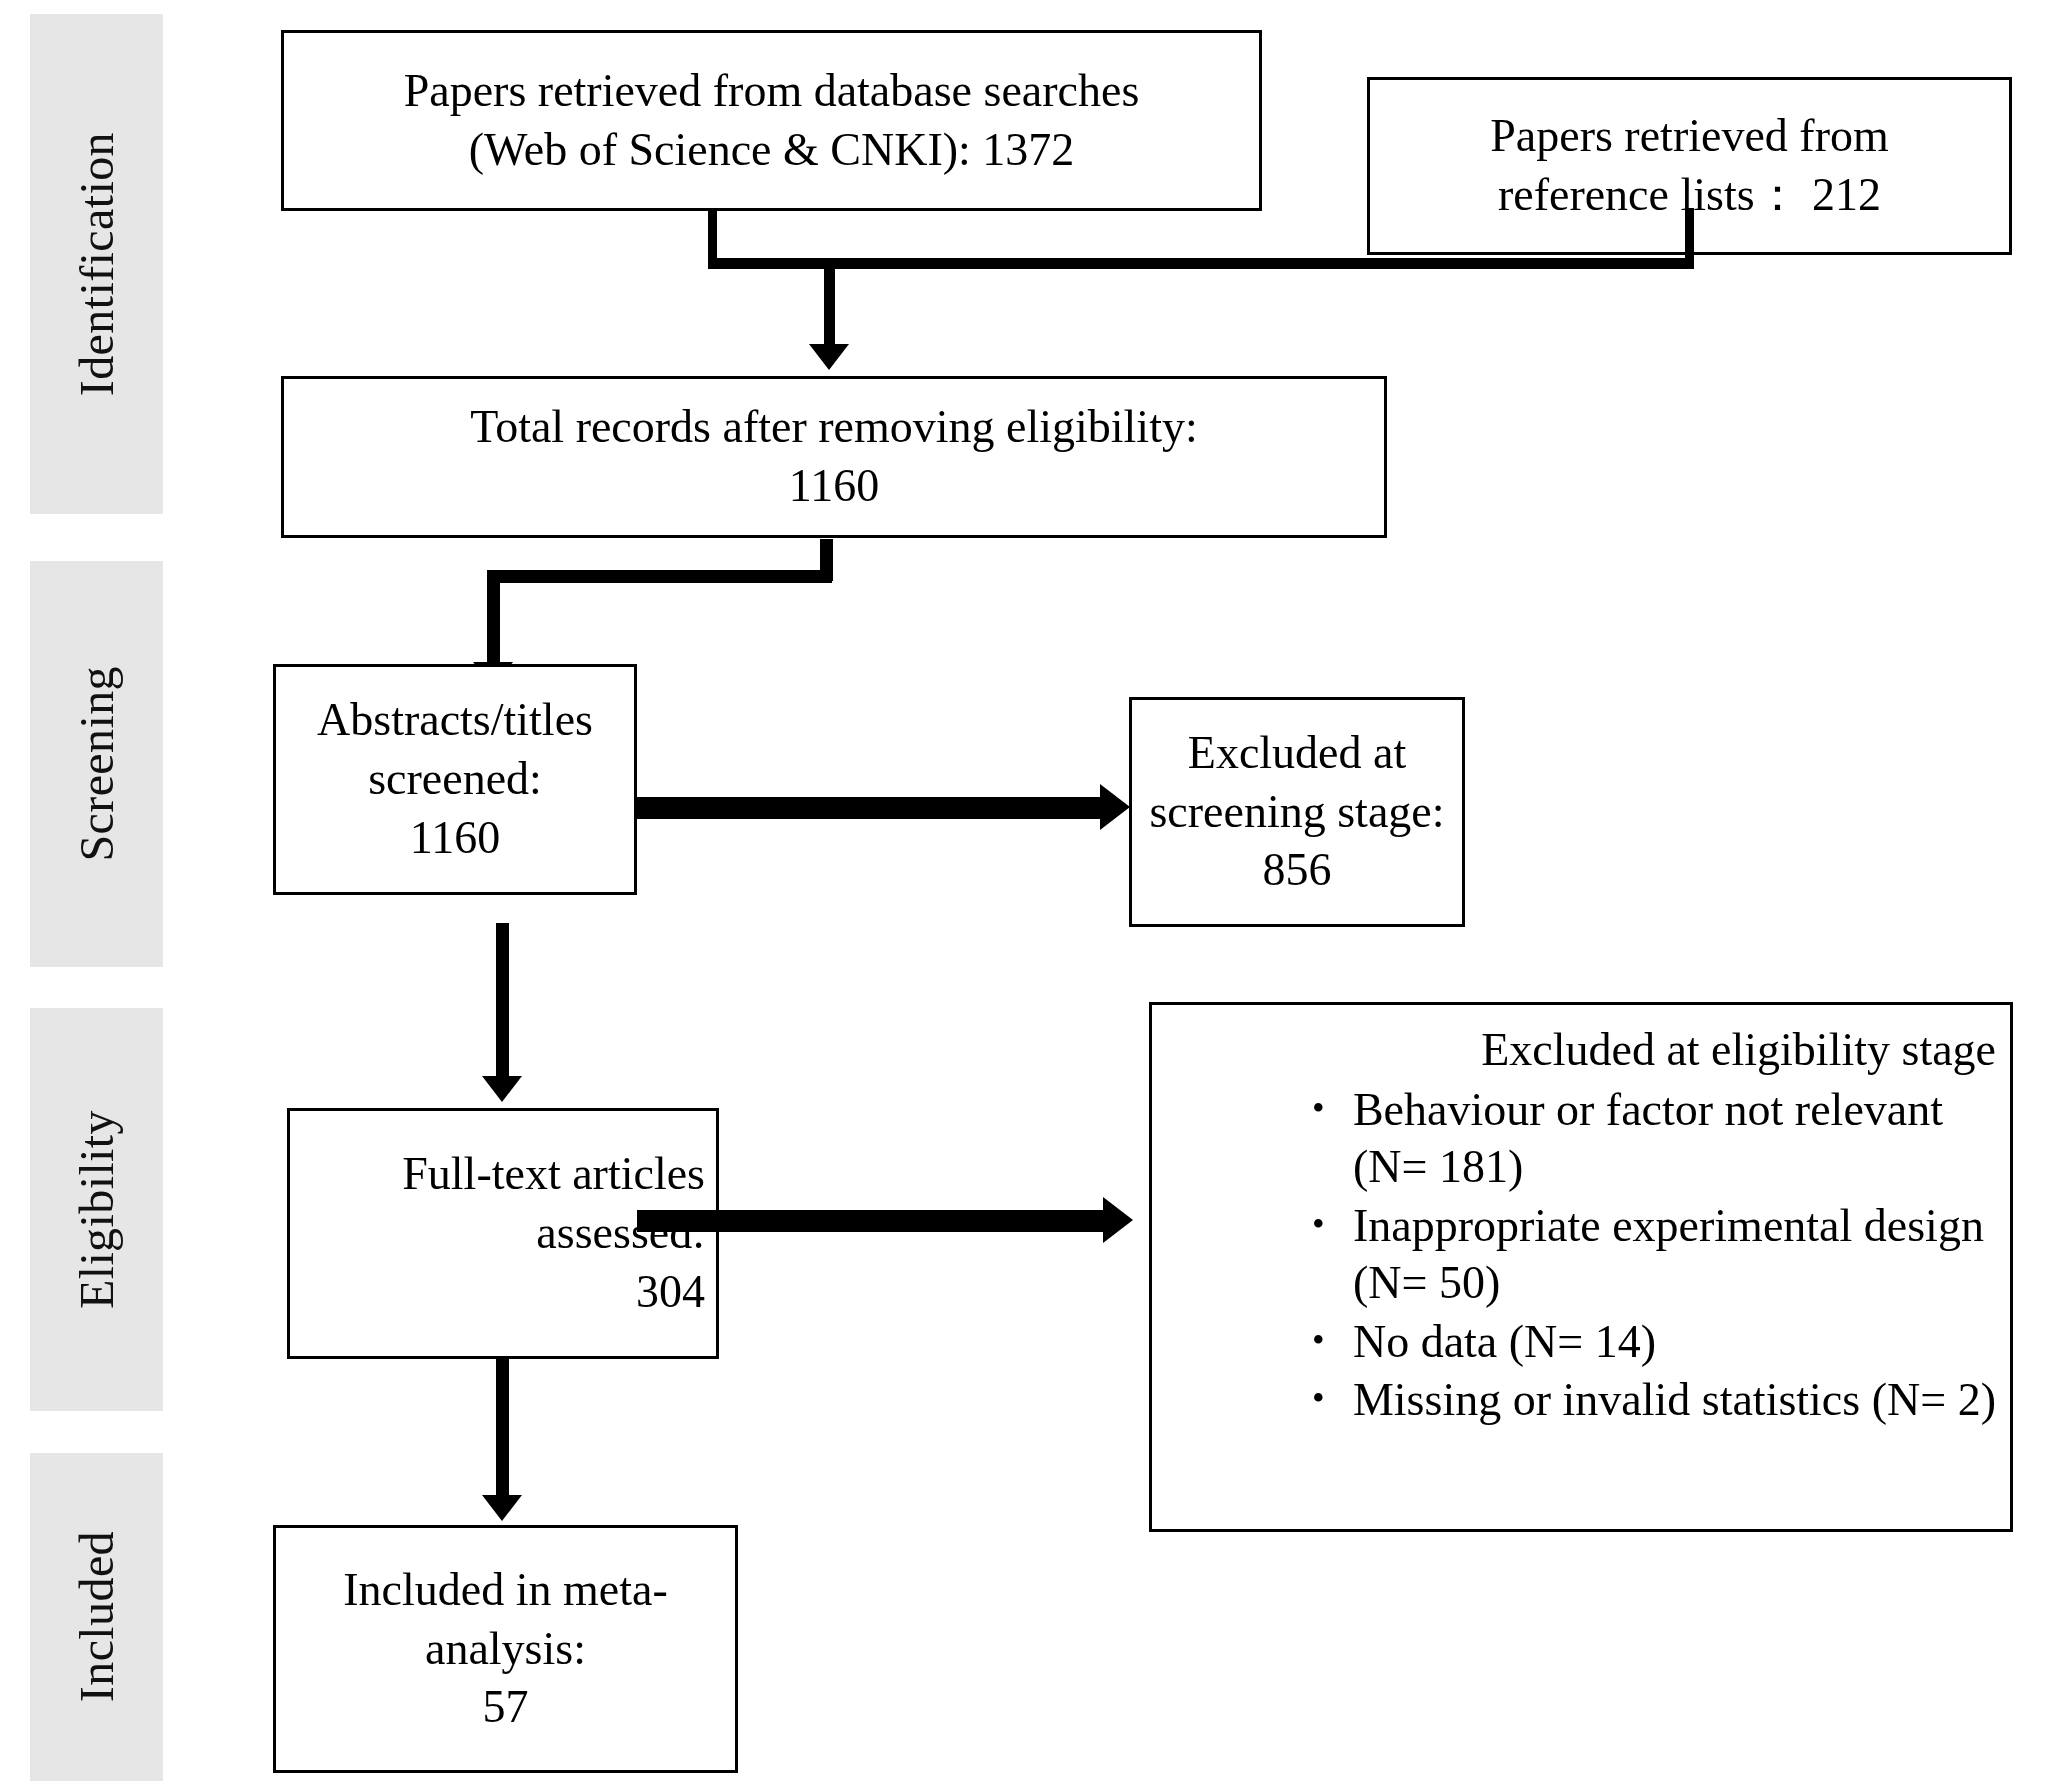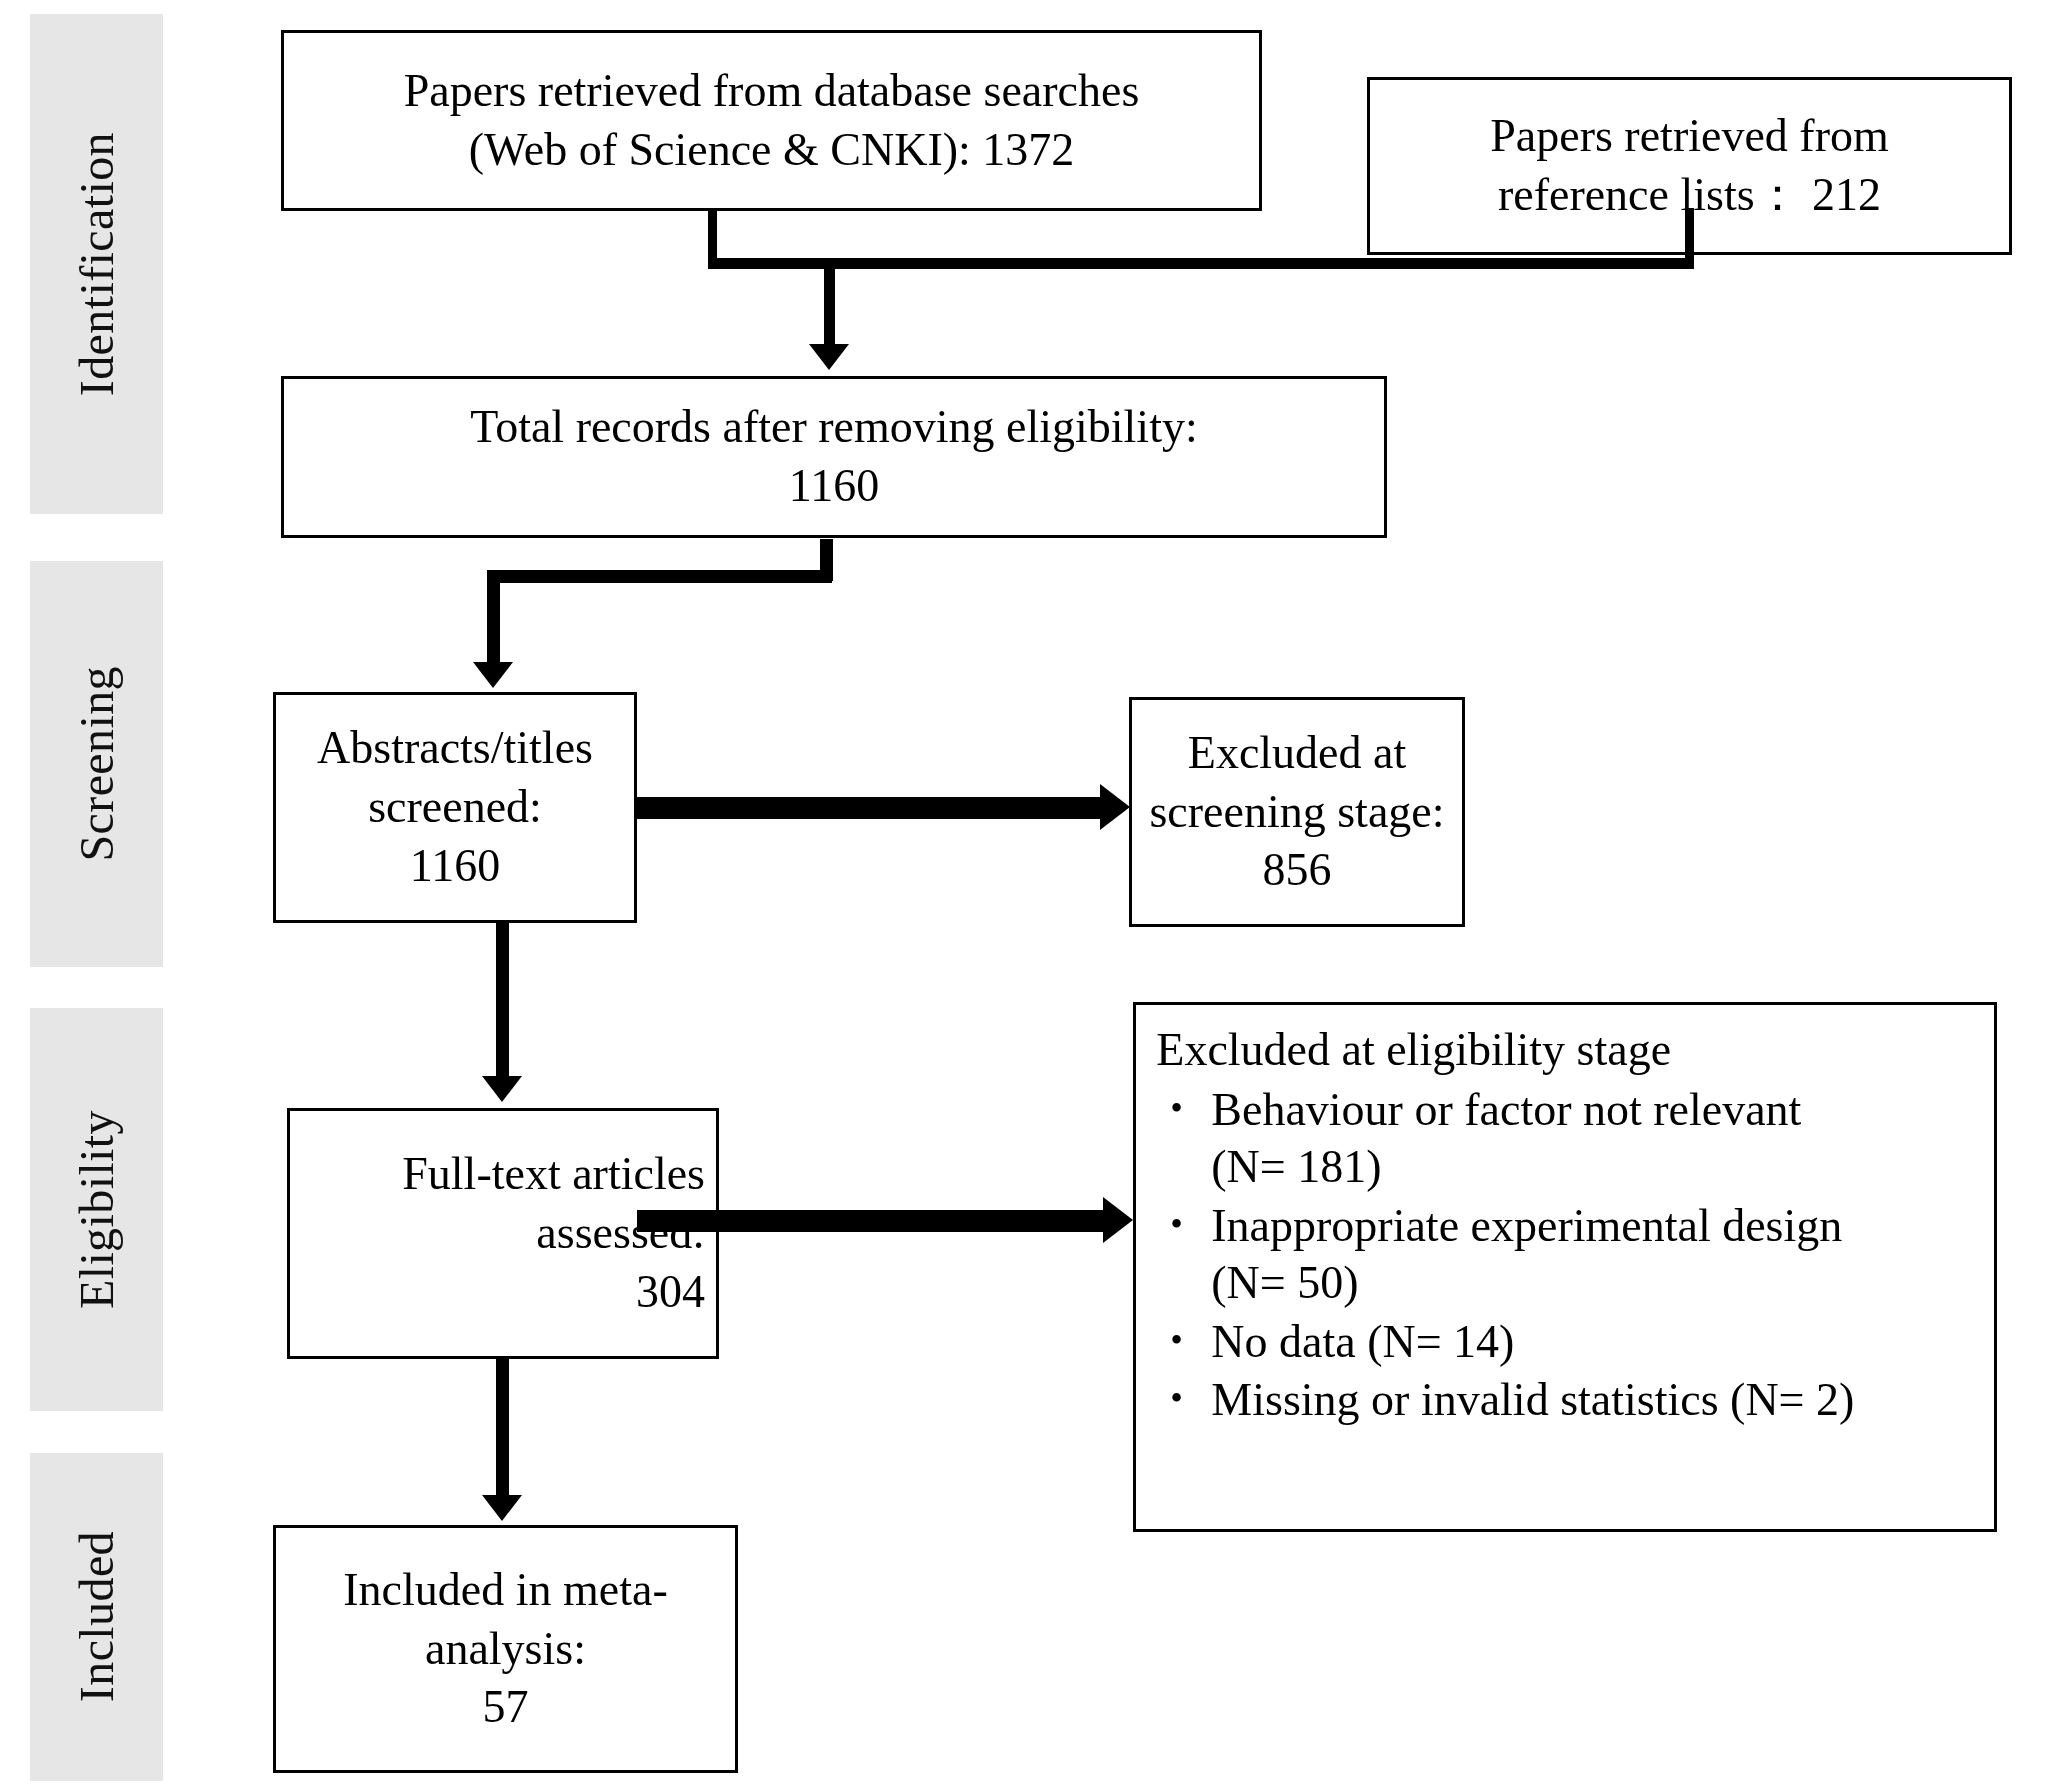--- a/index.html
+++ b/index.html
@@ -48,24 +48,25 @@
     justify-content: center;
     text-align: center;
     font-size: 46px;
     line-height: 1.28;
     padding: 14px 11px;
   }
   .flow-box .line { display: block; white-space: nowrap; }
 
   
   .flow-box.reasons {
-    align-items: flex-start;
+    align-items: flex-end;
     justify-content: flex-start;
     text-align: left;
     padding: 17px 14px 14px 20.3px;
+    margin-left: 16px;
   }
   .reasons .heading {
     display: block;
     font-size: 46px;
     line-height: 1.22;
     margin-bottom: 3.1px;
     white-space: nowrap;
   }
   .reasons ul {
     margin: 0;
@@ -148,21 +149,21 @@
   <div class="flow-box" style="left:281px; top:376px; width:1106px; height:162px;">
     <span class="line">Total records after removing eligibility:</span>
     <span class="line">1160</span>
   </div>
 
   <div class="seg" style="left:820px; top:539px; width:12.5px; height:42px;"></div>
   <div class="seg" style="left:487px; top:570px; width:345px; height:12.5px;"></div>
   <div class="seg" style="left:487px; top:570px; width:12.5px; height:95px;"></div>
   <div class="arrow-down" style="left:473px; top:662px;"></div>
 
-  <div class="flow-box" style="left:273px; top:692px; width:364px; height:231px;">
+  <div class="flow-box" style="left:273px; top:664px; width:364px; height:231px;">
     <span class="line">Abstracts/titles</span>
     <span class="line">screened:</span>
     <span class="line">1160</span>
   </div>
 
   <div class="seg" style="left:637px; top:797px; width:469px; height:22px;"></div>
   <div class="arrow-right" style="left:1100px; top:784px;"></div>
 
   <div class="flow-box" style="left:1129px; top:697px; width:336px; height:230px;">
     <span class="line">Excluded at</span>

